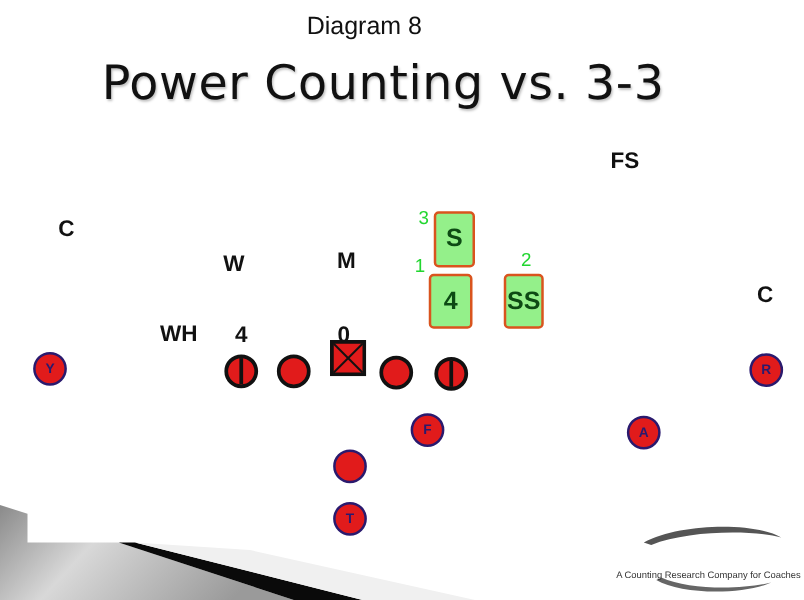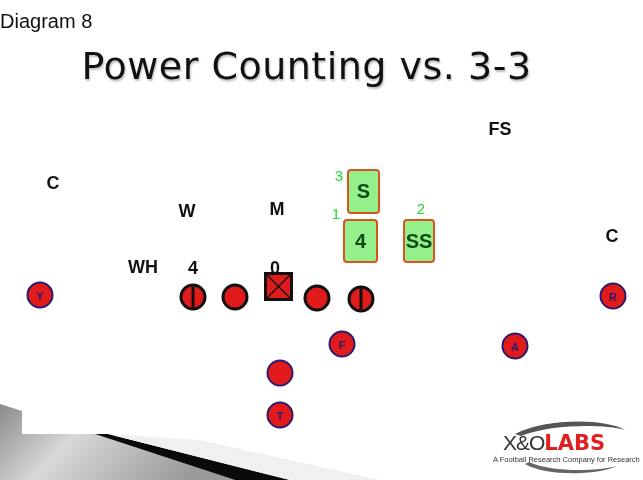--- a/index.html
+++ b/index.html
@@ -1,18 +1,18 @@
 <!DOCTYPE html>
 <html><head>
 <meta charset="utf-8">
 <style>
   html, body { margin: 0; padding: 0; }
   body { width: 643px; height: 480px; background: #ffffff; position: relative; overflow: hidden; font-family: "Liberation Sans", sans-serif; }
   .abs { position: absolute; }
-  .subtitle { left: 0; width: 583px; top: 10px; text-align: left; font-size: 20px; color: #111; font-family: "Liberation Sans", sans-serif; }
+  .subtitle { left: 0; width: 583px; top: 10px; text-align: center; font-size: 20px; color: #111; font-family: "Liberation Sans", sans-serif; }
   .title { left: 0; width: 613px; top: 44px; text-align: center; font-size: 38px; color: #111; font-family: "DejaVu Sans", sans-serif; letter-spacing: 0.5px; text-shadow: 1px 2px 2px rgba(0,0,0,0.25); }
   .dlabel { font-weight: bold; font-size: 18px; color: #111; transform: translate(-50%, -50%); white-space: nowrap; margin-top: 24px; }
   .box { border: 2px solid #d9541e; background: #94f08a; border-radius: 4px; box-sizing: border-box; display: flex; align-items: center; justify-content: center; font-weight: bold; font-size: 20px; color: #0d4a14; }
   .num { font-size: 15px; color: #22d630; font-weight: normal; transform: translate(-50%, -50%); }
   .player { border-radius: 50%; background: #e11b1b; border: 2px solid #2a1a6e; box-sizing: border-box; display: flex; align-items: center; justify-content: center; font-weight: bold; font-size: 11px; color: #2a1a6e; transform: translate(-50%, -50%); }
   .lineman { border-radius: 50%; background: #e11b1b; border: 3px solid #111; box-sizing: border-box; transform: translate(-50%, -50%); }
   .lineman.split::after { content: ""; position: absolute; left: 50%; top: 0; bottom: 0; width: 3px; margin-left: -1.5px; background: #111; }
   .logo-wrap { left: 485px; top: 418px; width: 158px; height: 60px; }
 </style>
 </head>
@@ -85,17 +85,14 @@
 </div>
 <div class="abs player" style="left:280px;top:415px;width:27px;height:27px;">
   <span>T</span>
 </div>
 
 <div class="abs logo-wrap">
   <svg style="position:absolute;left:0;top:0;" width="158" height="60" viewBox="0 0 158 60">
     <path d="M30 16 C 60 0, 120 0, 140 12 C 118 6, 66 6, 36 18 Z" fill="#555"></path>
     <path d="M40 46 C 60 58, 110 58, 132 48 C 108 54, 66 54, 44 44 Z" fill="#666"></path>
   </svg>
-  <div style="position:absolute;left:18px;top:14px;width:140px;font-size:21px;line-height:22px;white-space:nowrap;">
-    <span style="color:#333;letter-spacing:-1px;">X&amp;O</span><span style="color:#e02020;font-weight:bold;font-family:'DejaVu Sans',sans-serif;">LABS</span>
-  </div>
-  <div style="position:absolute;left:8px;top:37px;font-size:7.5px;color:#333;white-space:nowrap;">A Football Research Company for Research</div>
+  <div style="position:absolute;left:8px;top:37px;font-size:7.5px;color:#333;white-space:nowrap;">A Counting Research Company for Coaches</div>
 </div>
 
 </body></html>

